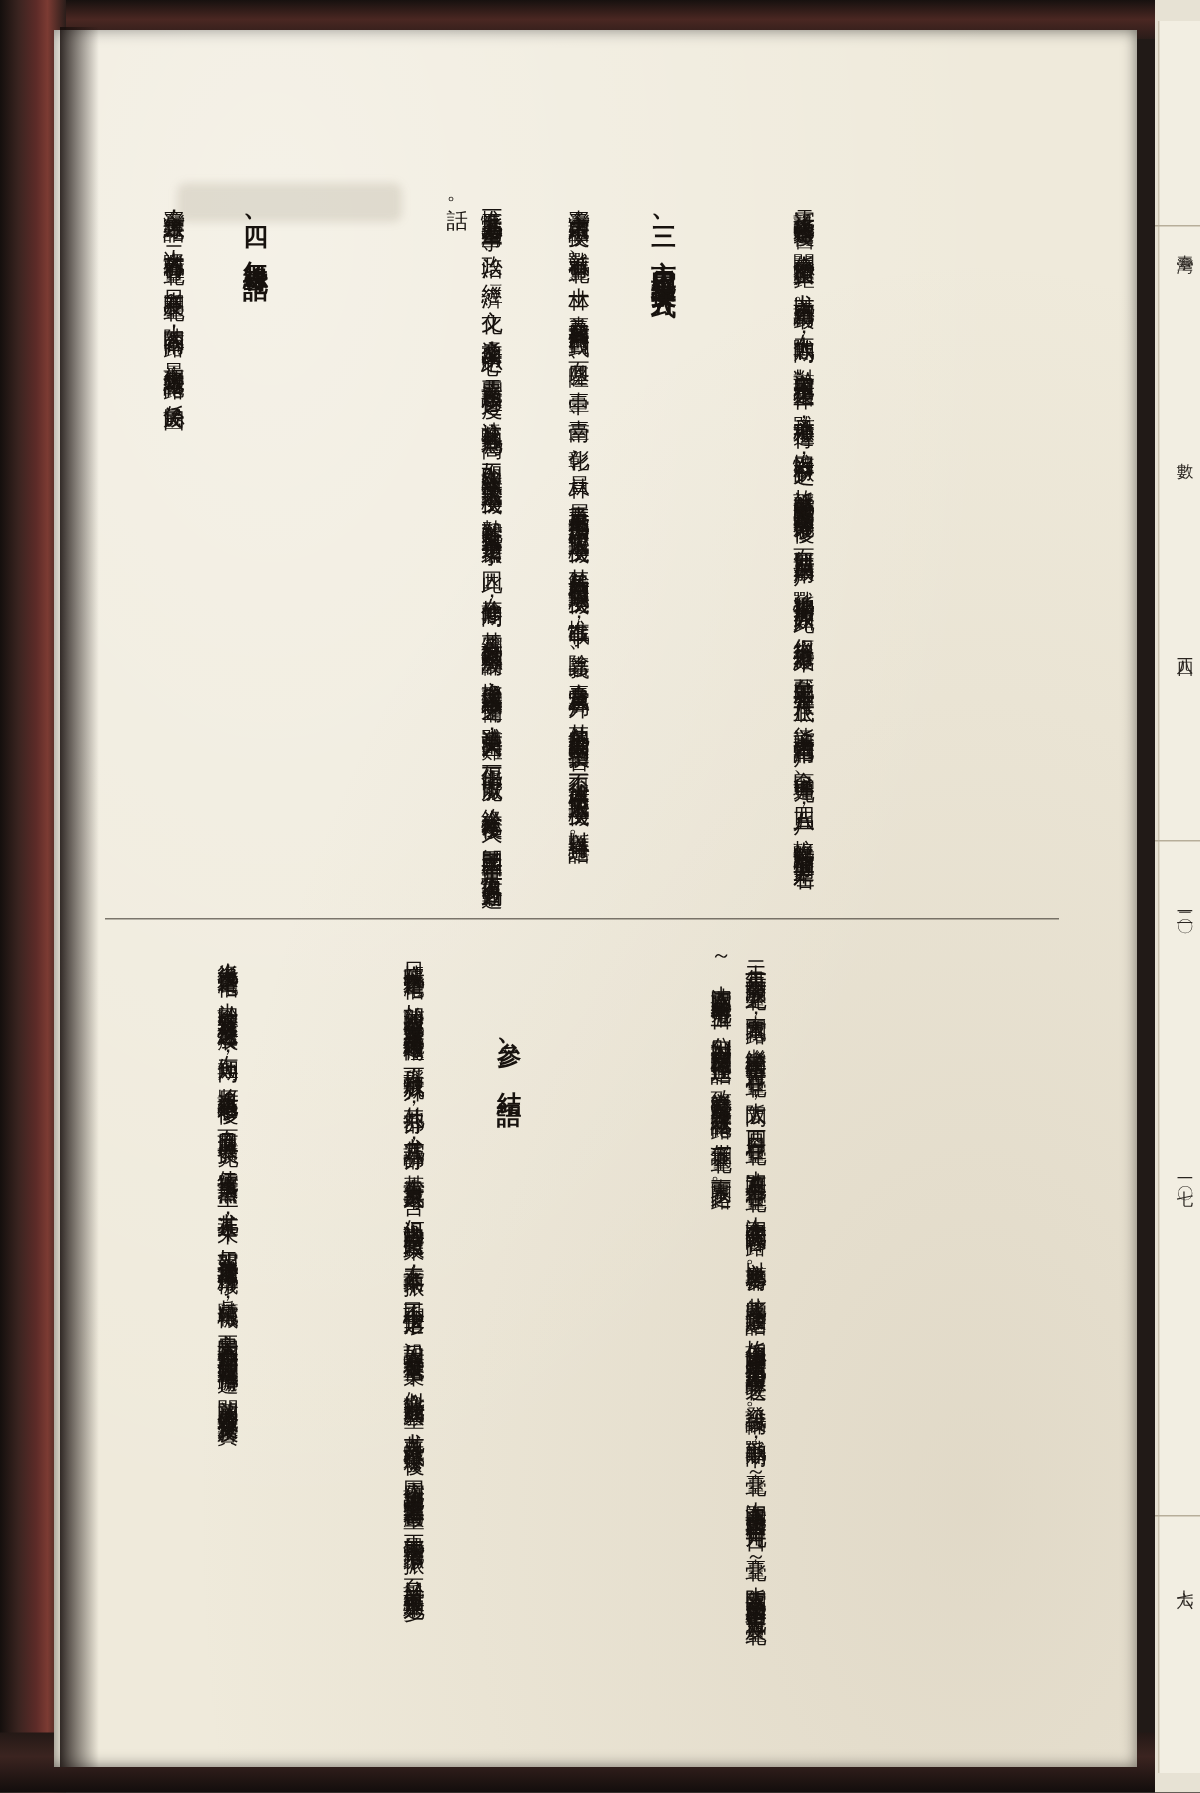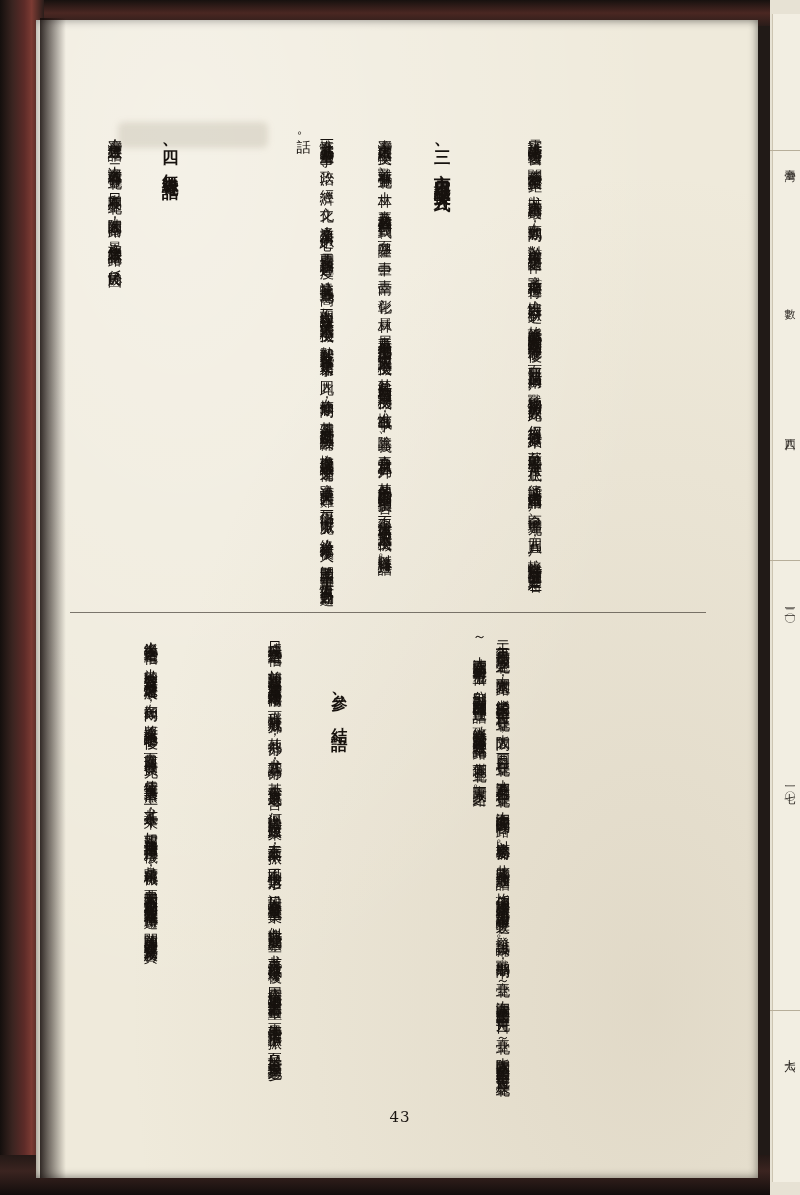--- a/index.html
+++ b/index.html
@@ -228,15 +228,14 @@
 
   <div class="vblock" id="lower">
     <div class="col" style="width:128px">二十三年六月二十日開放之臺北～東京間電路，繼於民國三十年二月一日在臺北～大阪間，四月一日在臺北～大連間及七月十日在臺北～上海間先後開闢各一路，以應業務需要。此等電路之開放通話，均係使用日本國際電氣通信公司設在中壢之收、發訊台設備。戰爭期間中，臺北～上海間電路於民國三十三年九月一日、臺北～大阪間電路於民國三十四年七月一日及臺北～大連間電路於同年七月十五日，分別因對方局之關機而停止通話，致光復時臺灣對外之無線電話電路，僅剩下臺北～東京間之一路。</div>
     <div class="col blank" style="width:34px"></div>
     <div class="col section" style="width:34px">參、結語</div>
     <div class="col blank" style="width:32px"></div>
     <div class="col" style="width:124px">日據時代之臺灣電信，如前述除電報部分之無線電及海纜通報兩種，可稱較有成就外，其他部分，尤其電話部分，甚少有重大之成果可言。何況由於當時之殖民政策，在工商業不振，民不聊生之情形下，設如日人有意發展電信事業，似亦難能達成其願望，尤其自太平洋戰爭爆發後，因電信設施所遭受之損害至為嚴重，更使臺灣電信一蹶不振，至於日益萎縮衰退之地步。</div>
     <div class="col" style="width:96px">光復後之臺灣電信，由於社會安定及經濟之急速發展，在短期內，將原有設施迅予修復，而且進而改良擴充，使電信事業蒸蒸日上。尤其近十年來，如電報之普遍使用電傳打字機、眞蹟電報機，主要局間電報全部利用音頻載波電報電路傳遞，開放國內外電報交換業務及實</div>
   </div>
 
-  <div class="folio">43</div>
 
 </div>
 
 </body></html>

